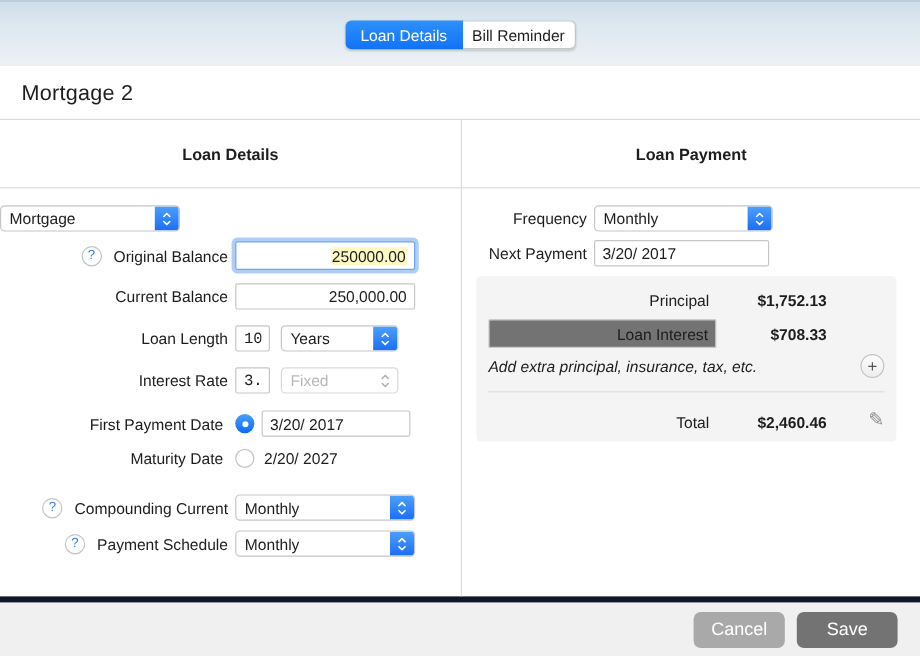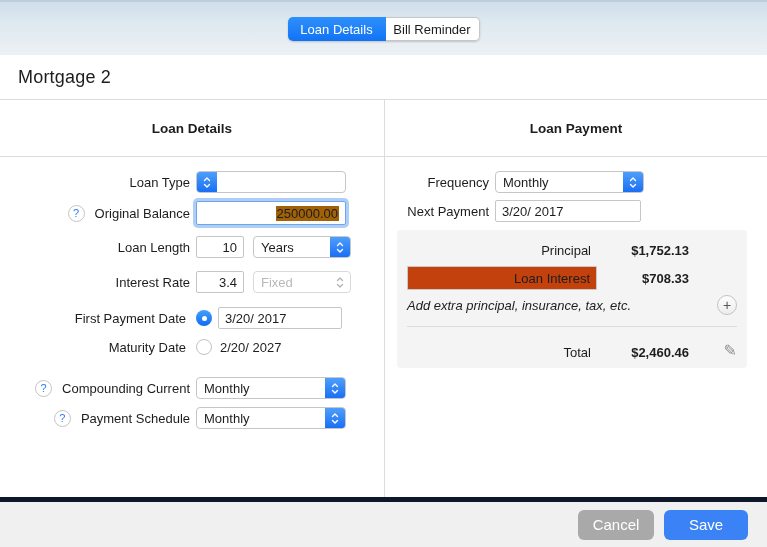--- a/index.html
+++ b/index.html
@@ -70,48 +70,48 @@
   }
   .popup.disabled { border-color:#d9d9d9; }
   .popup.disabled .pv { color:#b9b9b9; }
   .popup.disabled .st { background:transparent; }
   
   .tf {
     height:22px; border:1px solid #c6c6c6; border-radius:2px; background:#fff;
     font-family:inherit; font-size:13px; color:#1d1d1f; padding:0 6px; outline:none;
   }
   .tf-num { text-align:right; }
-  .w150 { width:150px; } .w42 { width:48px; } .w124 { width:124px; } .w146 { width:146px; }
+  .w150 { width:150px; } .w42 { width:29px;font-family:Liberation Mono, monospace; } .w124 { width:124px; } .w146 { width:146px; }
   .focuswrap {
     width:150px; height:24px; background:#fff; border:1px solid #6ea5ef;
     box-shadow:0 0 0 3px rgba(110,165,239,.55); border-radius:2px;
     display:flex; align-items:center; justify-content:flex-end; padding:0 6px;
   }
-  .sel { background:#a16207; padding:0 1px; }
+  .sel { background:#fef9c3; padding:0 1px; }
   
   .radio { width:16px; height:16px; border-radius:50%; margin-left:4px; margin-right:6px; flex:none; position:relative; }
   .radio.on { background:linear-gradient(#46a0fa,#0f6bf3); }
   .radio.on::after {
     content:""; position:absolute; left:5.5px; top:5.5px; width:5px; height:5px;
     border-radius:50%; background:#fff;
   }
   .radio.off { border:1px solid #c2c2c2; background:#fff; }
   .static-date { margin-left:2px; }
   .gap-lg { margin-bottom:20px; }
   .mb7 { margin-bottom:7px; } .mb8 { margin-bottom:8px; } .mb11 { margin-bottom:11px; } .mb14 { margin-bottom:14px; }
   .row-short { height:20px; }
   
   .panel {
     margin:8px 19px 0 12px; width:350px; background:#f4f4f4; border-radius:4px;
     padding:8px 10px 8px 10px;
   }
   .prow { display:flex; align-items:center; }
   .plabel { width:190px; text-align:right; padding-right:6px; white-space:nowrap; }
   .pfield {
-    width:190px; height:24px; background:#c2410c; border:1px solid #c9c9c9;
+    width:190px; height:24px; background:#737373; border:1px solid #c9c9c9;
     text-align:right; font-family:inherit; font-size:13px; color:#1d1d1f;
     padding:0 6px; outline:none; border-radius:1px;
   }
   .pvalue { width:92px; text-align:right; font-weight:700; white-space:nowrap; }
   .pspacer { flex:1; }
   .h24 { height:24px; } .mt4 { margin-top:4px; } .mt2 { margin-top:2px; }
   .note-row { height:26px; display:flex; align-items:center; margin-top:2px; }
   .note { font-style:italic; flex:1; }
   .plus-btn {
     width:20px; height:20px; border-radius:50%; border:1px solid #c3c3c3;
@@ -128,21 +128,21 @@
   .footer {
     height:50px; background:#f0f0f0; border-top:5px solid #0f172a;
     display:flex; justify-content:flex-end; align-items:center; gap:10px;
     padding-right:19px;
   }
   .btn {
     height:30px; border:none; border-radius:6px; color:#fff; font-size:15px;
     font-family:inherit; cursor:default;
   }
   .btn-cancel { width:76px; background:#a9a9a9; }
-  .btn-save { width:84px; background:#3b82f6; }
+  .btn-save { width:84px; background:#737373; }
 </style>
 </head>
 <body>
 
 <div class="topbar">
   <div class="seg">
     <div class="seg-item seg-selected">Loan Details</div>
     <div class="seg-item seg-plain">Bill Reminder</div>
   </div>
 </div>
@@ -151,43 +151,47 @@
   <div class="page-title">Mortgage 2</div>
 </div>
 
 <div class="main">
 
   <div class="col-left">
     <div class="col-header">Loan Details</div>
     <div class="form">
 
       <div class="row mb8">
-        <div class="lbl">
-            <span>Loan Type</span>
-          </div>
         <div class="popup">
+          <span class="pv">Mortgage</span>
           <span class="st">
               <svg width="8" height="13" viewBox="0 0 8 13" fill="none" stroke="#fff" stroke-width="1.4" stroke-linecap="round" stroke-linejoin="round">
                 <path d="M1.5 4.4L4 1.9l2.5 2.5"></path>
                 <path d="M1.5 8.6L4 11.1l2.5-2.5"></path>
               </svg>
             </span>
         </div>
       </div>
 
       <div class="row mb11">
         <div class="lbl">
           <span class="help">?</span>
           <span>Original Balance</span>
         </div>
         <div class="focuswrap">
           <span class="sel">250000.00</span>
         </div>
       </div>
 
+      <div class="row">
+        <div class="lbl">
+            <span>Current Balance</span>
+          </div>
+        <input class="tf tf-num w150" value="250,000.00" style="">
+      </div>
 
       <div class="row">
         <div class="lbl">
             <span>Loan Length</span>
           </div>
         <input class="tf tf-num w42" value="10" style="">
         <div class="popup" style="width:98px;margin-left:9px;">
           <span class="pv">Years</span>
           <span class="st">
               <svg width="8" height="13" viewBox="0 0 8 13" fill="none" stroke="#fff" stroke-width="1.4" stroke-linecap="round" stroke-linejoin="round">

